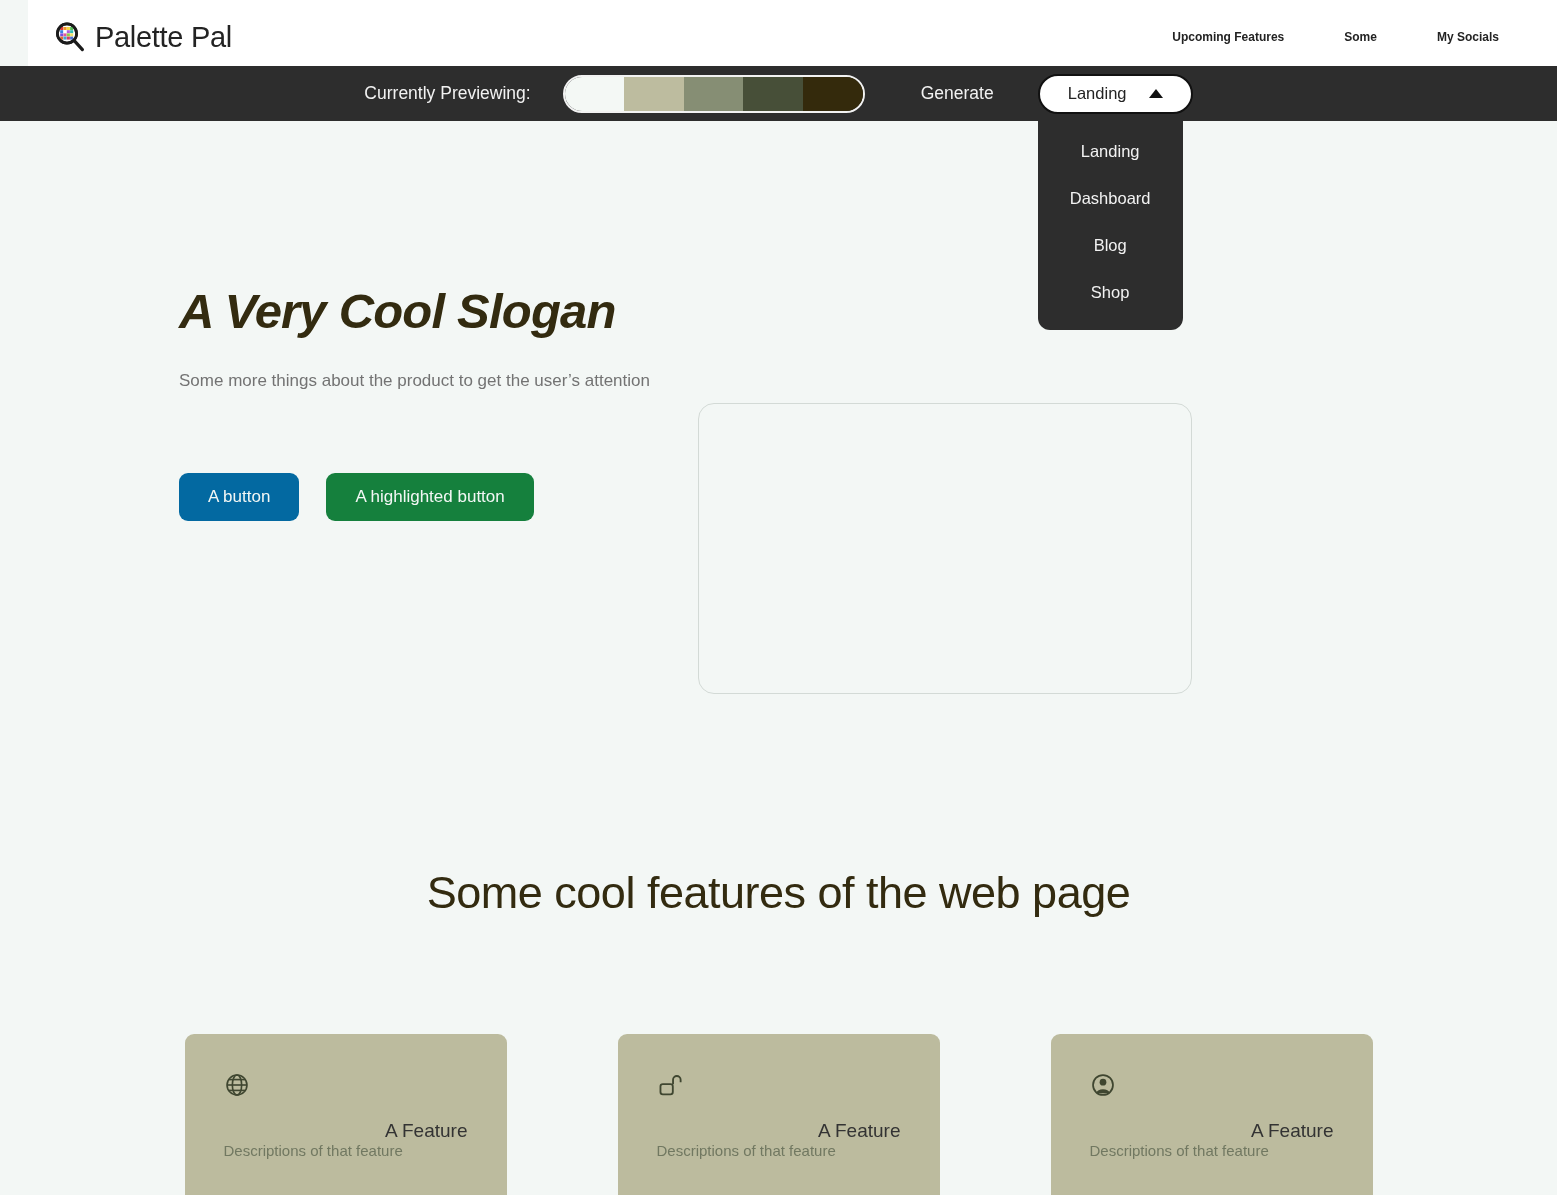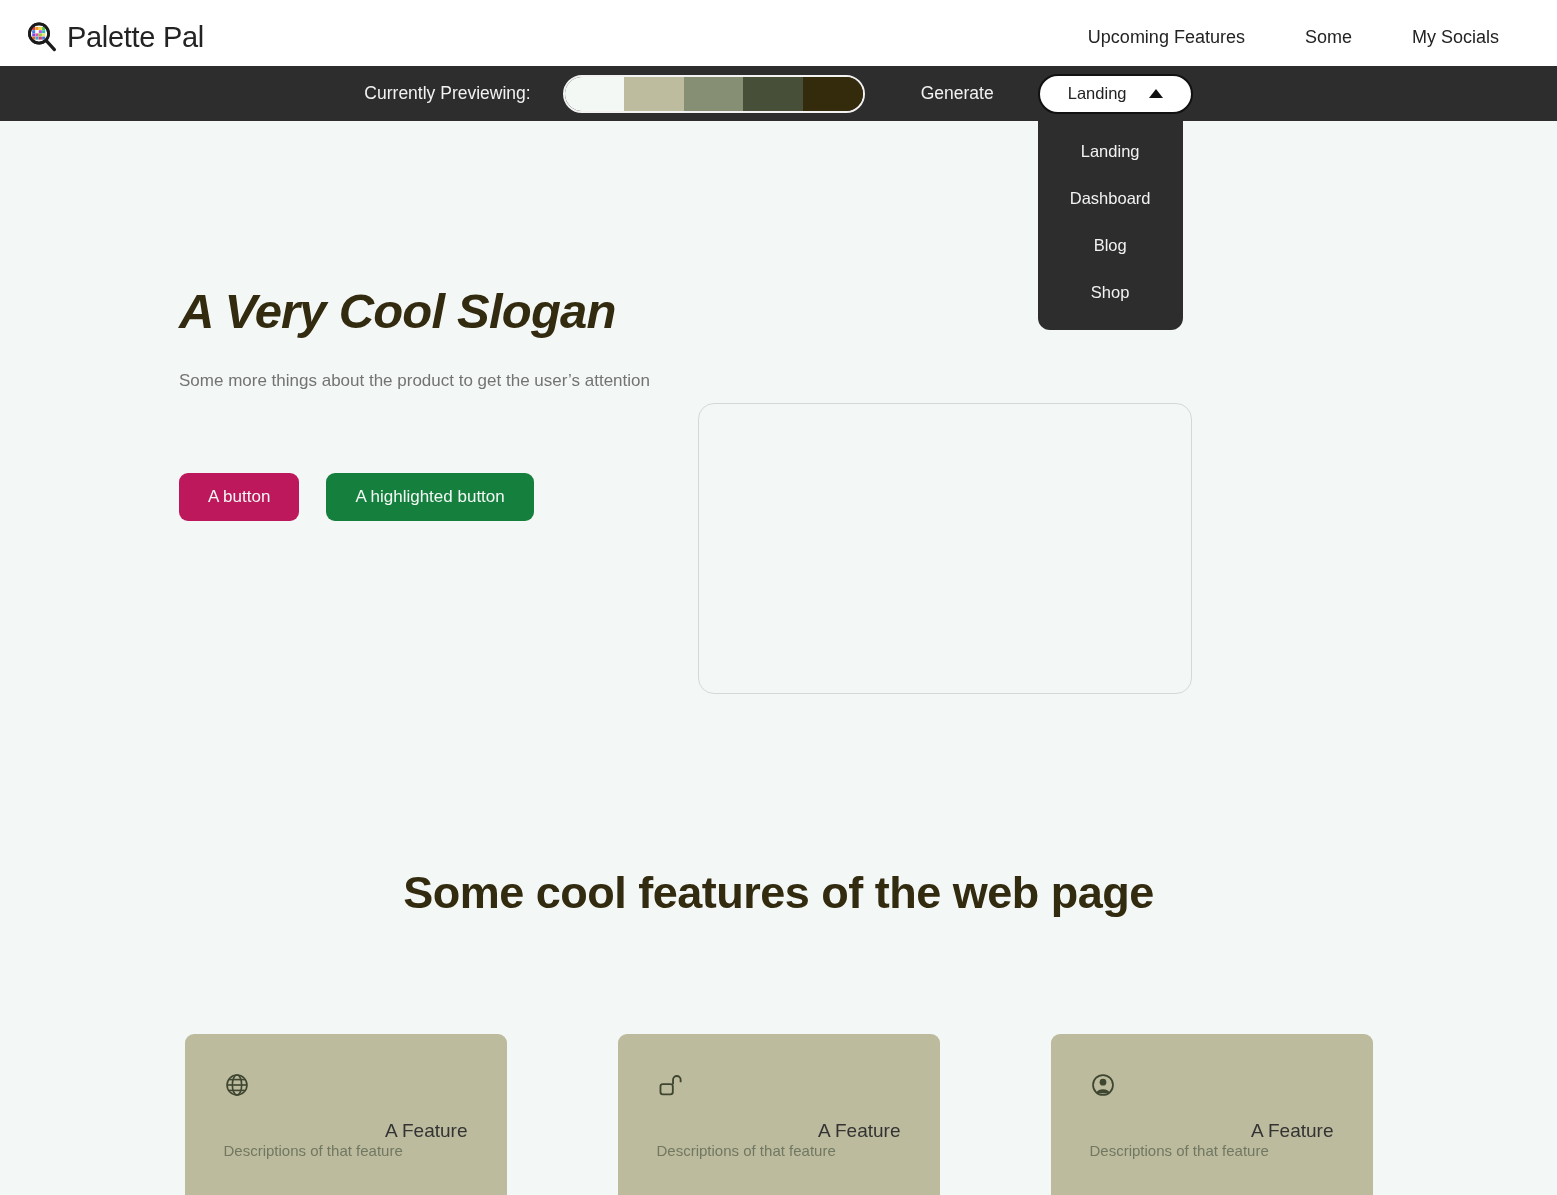--- a/index.html
+++ b/index.html
@@ -20,20 +20,21 @@
   
   .site-header {
     height: 66px;
     background: #ffffff;
     display: flex;
     align-items: center;
     justify-content: space-between;
     padding: 8px 58px 0 26px;
     position: relative;
     z-index: 5;
+    margin-left: 28px;
   }
 
   .brand {
     display: flex;
     align-items: center;
     gap: 9px;
   }
 
   .brand-logo {
     width: 32px;
@@ -50,23 +51,23 @@
     line-height: 1;
   }
 
   .site-nav {
     display: flex;
     align-items: center;
     gap: 60px;
   }
 
   .nav-link {
-    font-size: 18px;
+    font-size: 12px;
     color: #232323;
-    font-weight: 400;
+    font-weight: 700;
     cursor: pointer;
     white-space: nowrap;
   }
 
   
   .preview-bar {
     height: 55px;
     background: #2d2d2d;
     display: flex;
     align-items: center;
@@ -195,21 +196,21 @@
     border: none;
     border-radius: 9px;
     font-size: 17px;
     font-family: inherit;
     cursor: pointer;
     color: #f3f7f5;
     height: 48px;
     padding: 0 29px;
   }
 
-  .btn-plain { background: #be185d; }
+  .btn-plain { background: #0369a1; }
   .btn-highlight { background: #15803d; }
 
   .hero-right {
     margin-left: 30px;
     padding-top: 117px;
   }
 
   .hero-panel {
     width: 494px;
     height: 291px;
@@ -219,21 +220,21 @@
   }
 
   
   .features {
     margin-top: 173px;
     text-align: center;
   }
 
   .features-title {
     font-size: 45px;
-    font-weight: 700;
+    font-weight: 400;
     color: #332b10;
     letter-spacing: -0.5px;
   }
 
   .feature-grid {
     margin-top: 115px;
     display: flex;
     justify-content: center;
     gap: 111px;
     padding: 0 168px;

